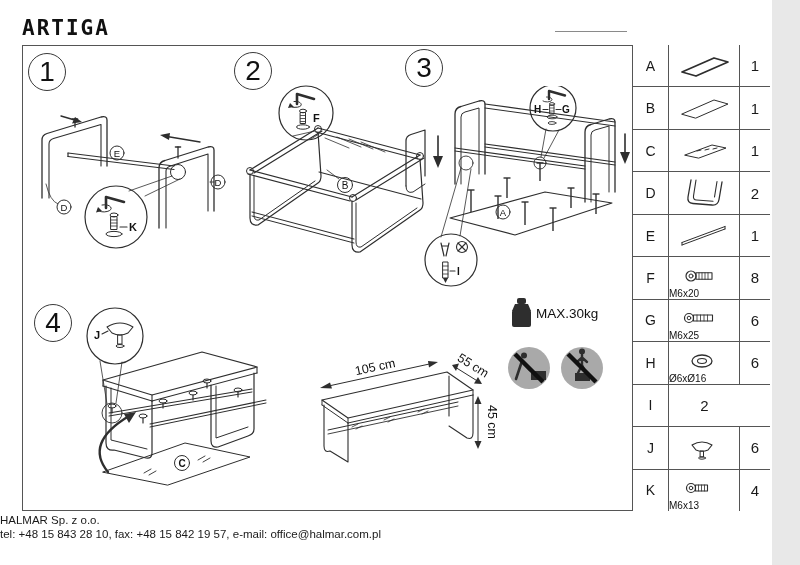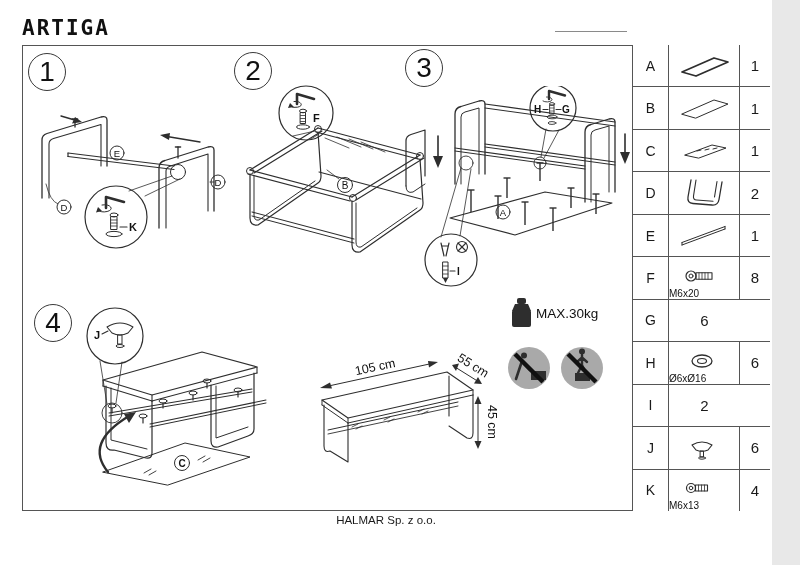--- a/index.html
+++ b/index.html
@@ -18,21 +18,21 @@
   .ptable{position:absolute;left:632px;top:45px;width:138px;height:466px;box-sizing:border-box;
           border-left:1px solid #555;display:flex;flex-direction:column;background:#fff;}
   .prow{flex:1;display:grid;grid-template-columns:36px 1fr 30px;border-top:1px solid #555;}
   .prow:first-child{border-top:none;}
   .pcell{display:flex;align-items:center;justify-content:center;position:relative;}
   .pletter{border-right:1px solid #555;font-size:14px;}
   .picon{border-right:1px solid #555;flex-direction:column;}
   .pqty{font-size:15px;}
   .psize{position:absolute;bottom:0px;left:0;right:0;font-size:10px;color:#111;}
   
-  .footer{position:absolute;left:0;right:0;top:513px;text-align:center;font-size:11.5px;
+  .footer{position:absolute;left:0;right:0;top:513px;text-align:left;font-size:11.5px;
           line-height:14px;color:#1a1a1a;}
   svg{display:block;}
   .ln{stroke:#2e2e2e;fill:none;stroke-linecap:round;stroke-linejoin:round;}
   .fl{fill:#2e2e2e;stroke:none;}
   .lbl{font-family:"Liberation Sans",sans-serif;fill:#111;}
 </style>
 </head>
 <body>
 
 <div class="page">
@@ -473,20 +473,32 @@
           <line class="ln" x1="31" y1="11.8" x2="31" y2="18.2" stroke-width=".8"></line>
           <line class="ln" x1="34" y1="11.8" x2="34" y2="18.2" stroke-width=".8"></line>
         </svg>
         <div class="psize">M6x20</div>
       </div>
       <div class="pcell pqty">8</div>
     </div>
 
     <div class="prow">
       <div class="pcell pletter">G</div>
+      <div class="pcell picon">
+        <svg width="60" height="34" viewBox="0 0 60 34">
+          <circle class="ln" cx="15" cy="15" r="4.5" stroke-width="1.2"></circle>
+            <circle class="ln" cx="15" cy="15" r="1.8" stroke-width="1"></circle>
+          <rect class="ln" x="19.5" y="12" width="19" height="6" stroke-width="1.1"></rect>
+          <line class="ln" x1="23" y1="12" x2="23" y2="18" stroke-width=".8"></line>
+          <line class="ln" x1="26.5" y1="12" x2="26.5" y2="18" stroke-width=".8"></line>
+          <line class="ln" x1="30" y1="12" x2="30" y2="18" stroke-width=".8"></line>
+          <line class="ln" x1="33.5" y1="12" x2="33.5" y2="18" stroke-width=".8"></line>
+        </svg>
+        <div class="psize">M6x25</div>
+      </div>
       <div class="pcell pqty">6</div>
     </div>
 
     <div class="prow">
       <div class="pcell pletter">H</div>
       <div class="pcell picon">
         <svg width="60" height="34" viewBox="0 0 60 34">
           <ellipse class="ln" cx="28" cy="15" rx="10" ry="6" stroke-width="1.3"></ellipse>
           <ellipse class="ln" cx="28" cy="15" rx="4.5" ry="2.5" stroke-width="1.1"></ellipse>
         </svg>
@@ -526,15 +538,16 @@
         </svg>
         <div class="psize">M6x13</div>
       </div>
       <div class="pcell pqty">4</div>
     </div>
 
   </div>
 
   <div class="footer">
     <div>HALMAR Sp. z o.o.</div>
+    <div>tel: +48 15 843 28 10, fax: +48 15 842 19 57, e-mail: office@halmar.com.pl</div>
   </div>
 
 </div>
 
 </body></html>

